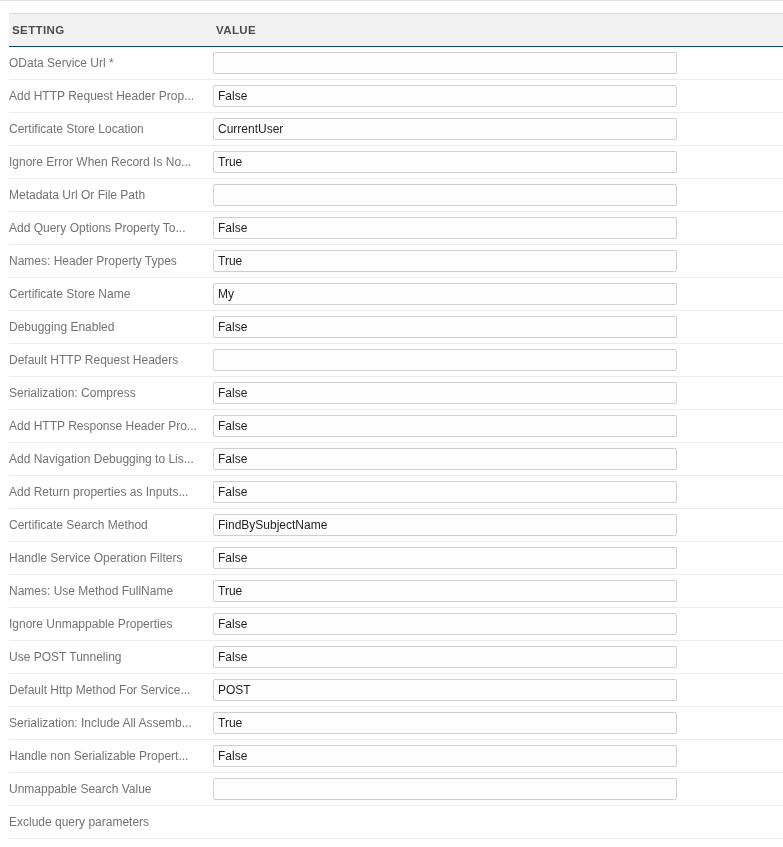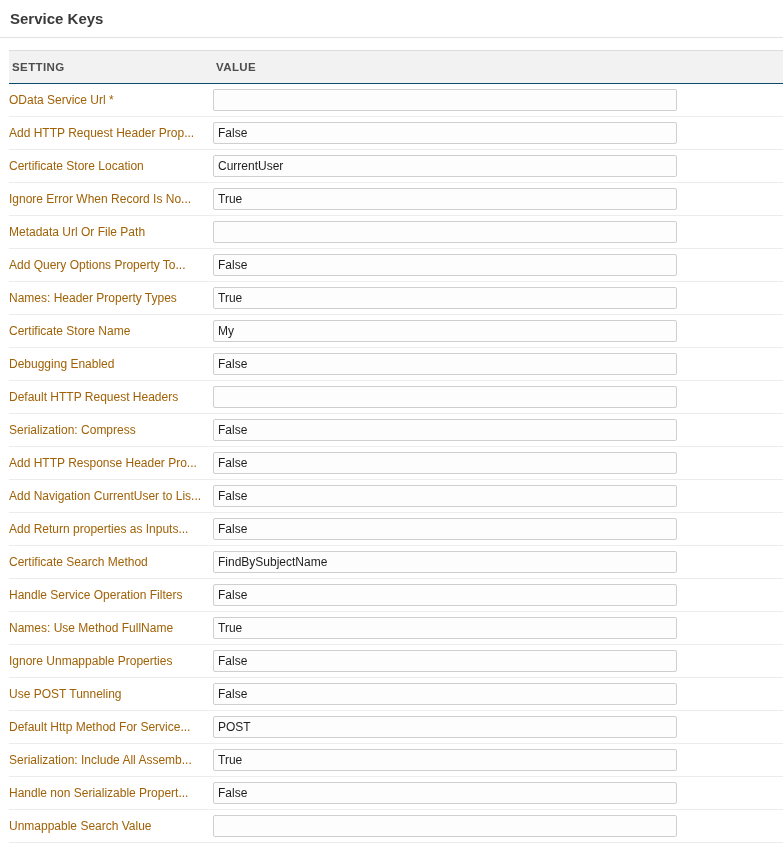--- a/index.html
+++ b/index.html
@@ -51,21 +51,21 @@
   table.settings th.col-setting { width: 195px; }
   table.settings th.col-value { width: 569px; }
   table.settings tbody td {
     border-bottom: 1px solid #ececec;
     padding: 0;
     height: 32px;
     vertical-align: middle;
   }
   td.setting-label {
     font-size: 12px;
-    color: #a16207;
+    color: #737373;
     padding-left: 3px;
     white-space: nowrap;
     overflow: hidden;
     text-overflow: clip;
   }
   td.value-cell {
     padding: 0 0 0 0;
   }
   .value-input {
     box-sizing: border-box;
@@ -79,21 +79,20 @@
     border: 1px solid #cfcfcf;
     border-radius: 2px;
     padding: 0 4px;
     outline: none;
   }
 </style>
 </head>
 <body>
 
 <div class="page">
-  <h1 class="page-title">Service Keys</h1>
   <hr class="title-divider">
 
   <table class="settings">
     <thead>
       <tr>
         <th class="col-setting">SETTING</th>
         <th class="col-value">VALUE</th>
       </tr>
     </thead>
     <tbody>
@@ -163,21 +162,21 @@
           <input class="value-input" type="text" value="False" style="">
         </td>
       </tr>
       <tr>
         <td class="setting-label">Add HTTP Response Header Pro...</td>
         <td class="value-cell">
           <input class="value-input" type="text" value="False" style="">
         </td>
       </tr>
       <tr>
-        <td class="setting-label">Add Navigation CurrentUser to Lis...</td>
+        <td class="setting-label">Add Navigation Debugging to Lis...</td>
         <td class="value-cell">
           <input class="value-input" type="text" value="False" style="">
         </td>
       </tr>
       <tr>
         <td class="setting-label">Add Return properties as Inputs...</td>
         <td class="value-cell">
           <input class="value-input" type="text" value="False" style="">
         </td>
       </tr>

